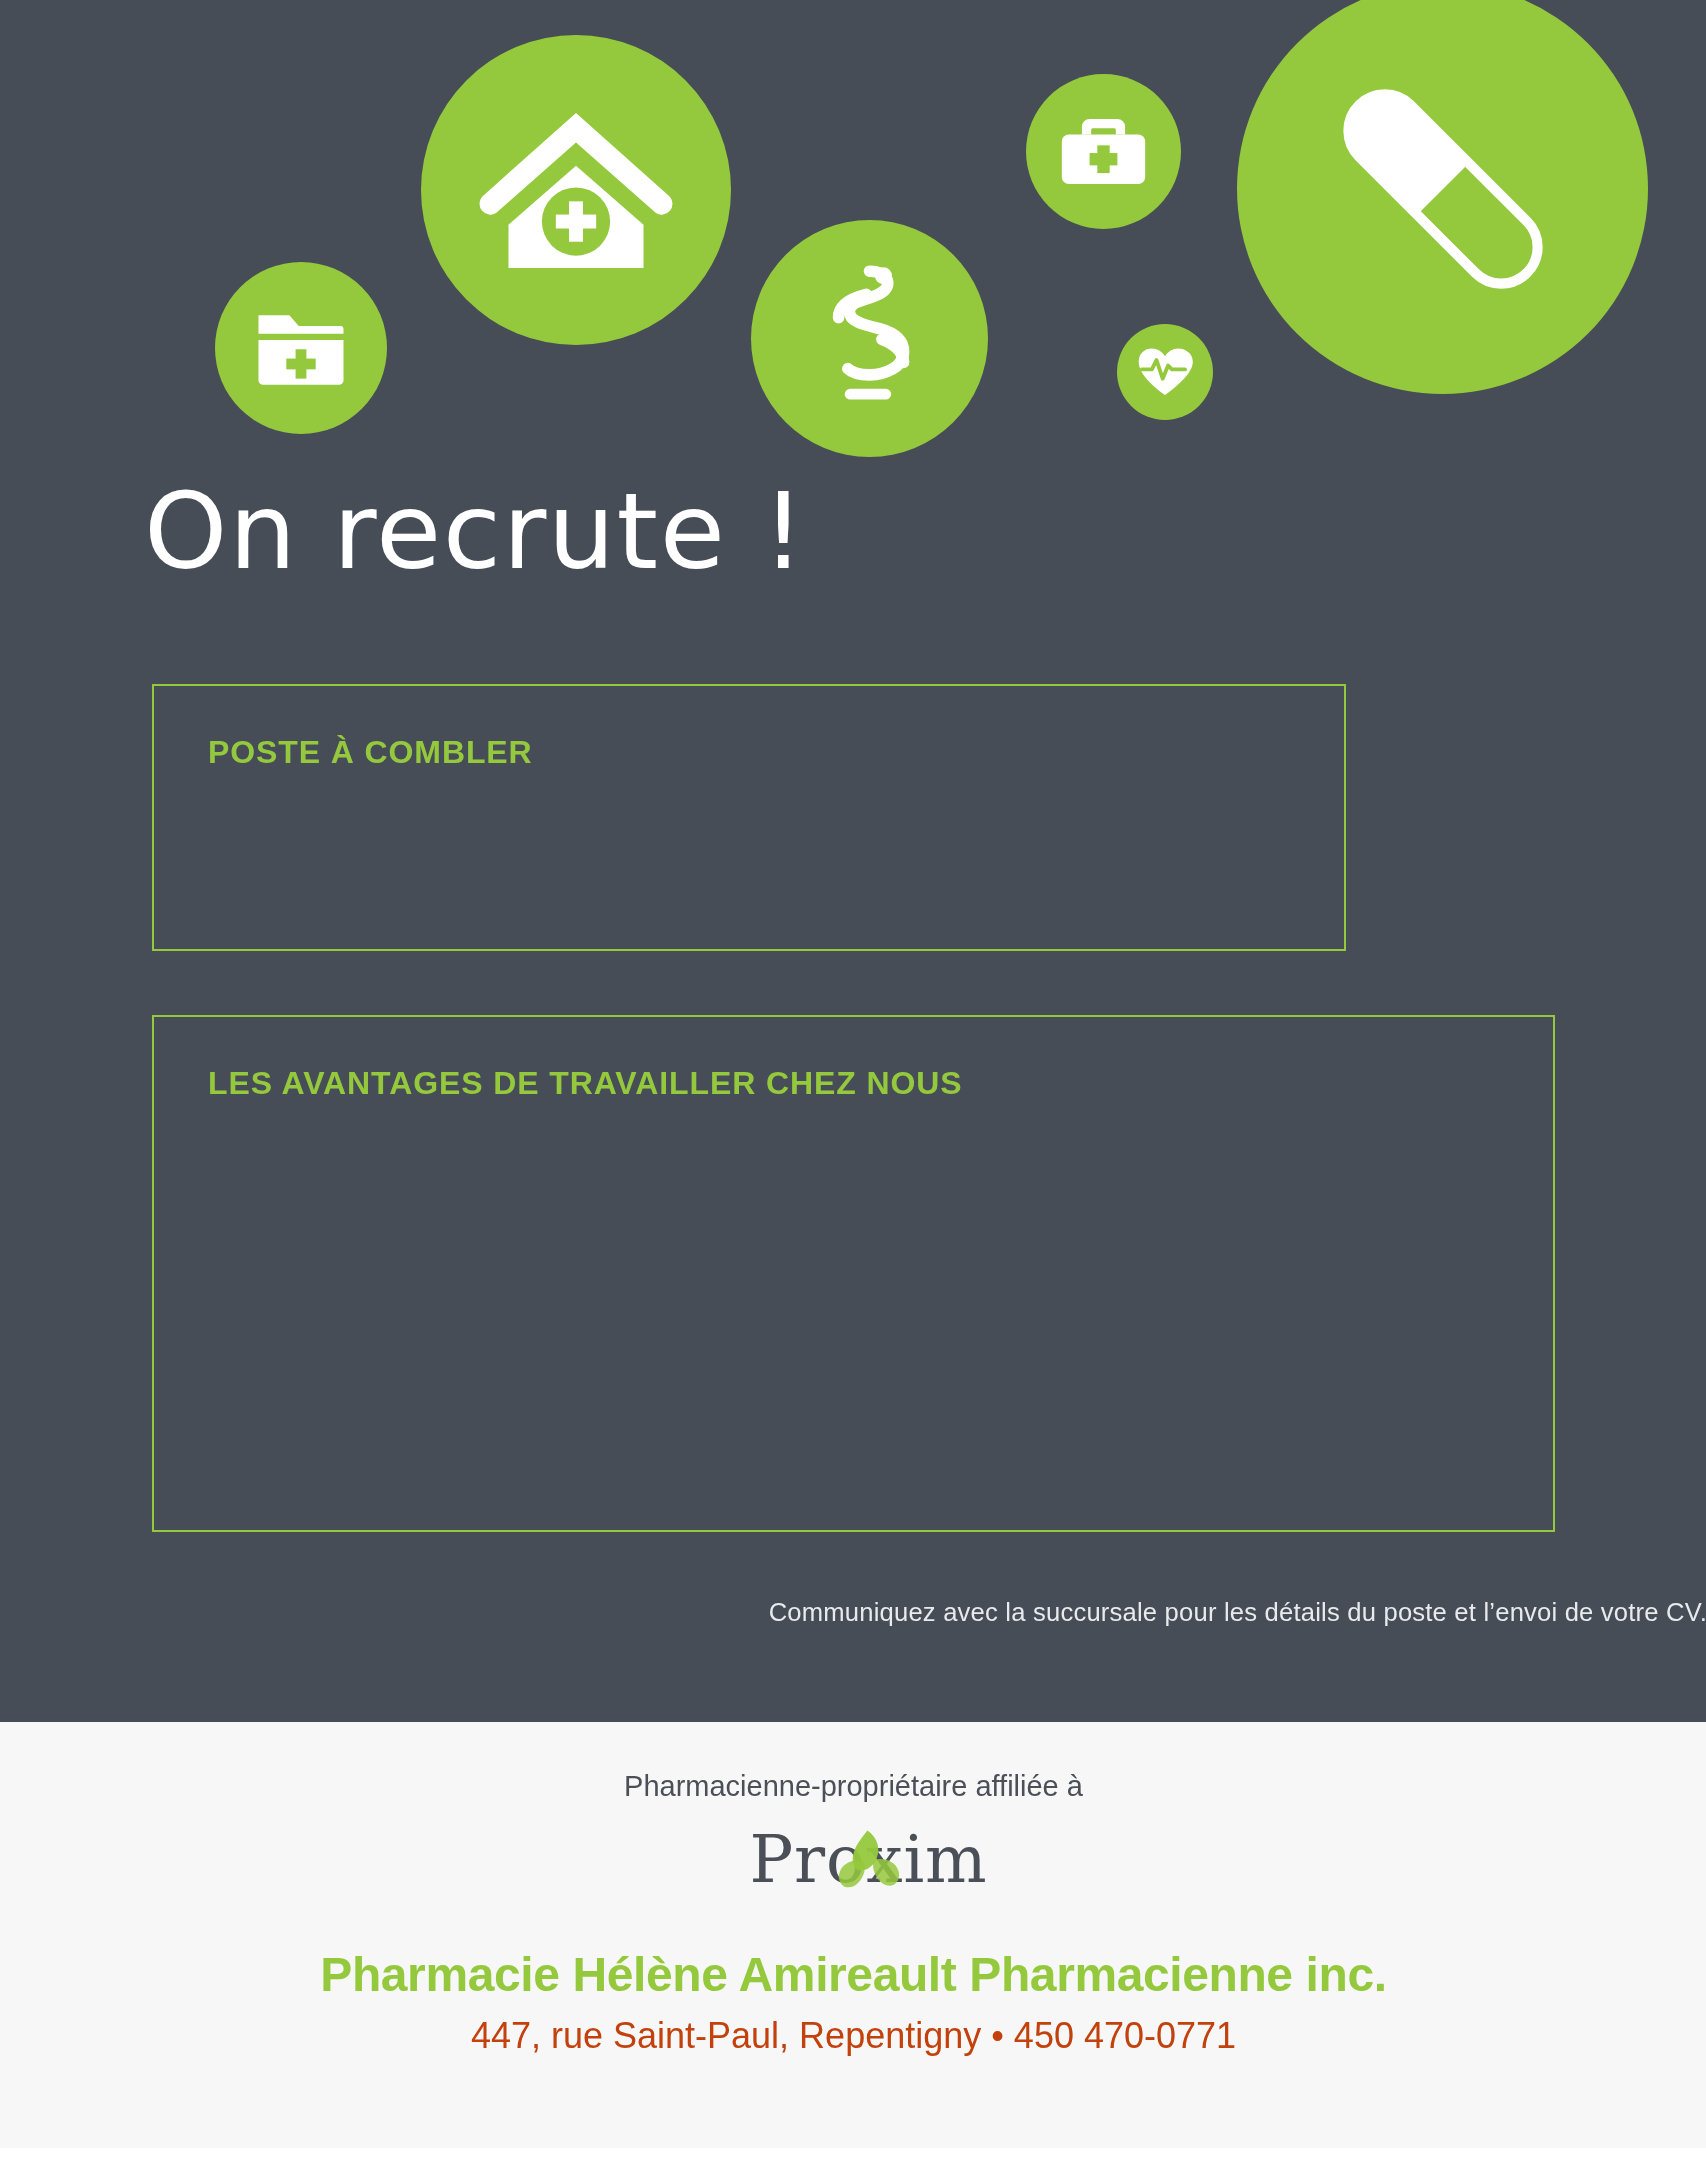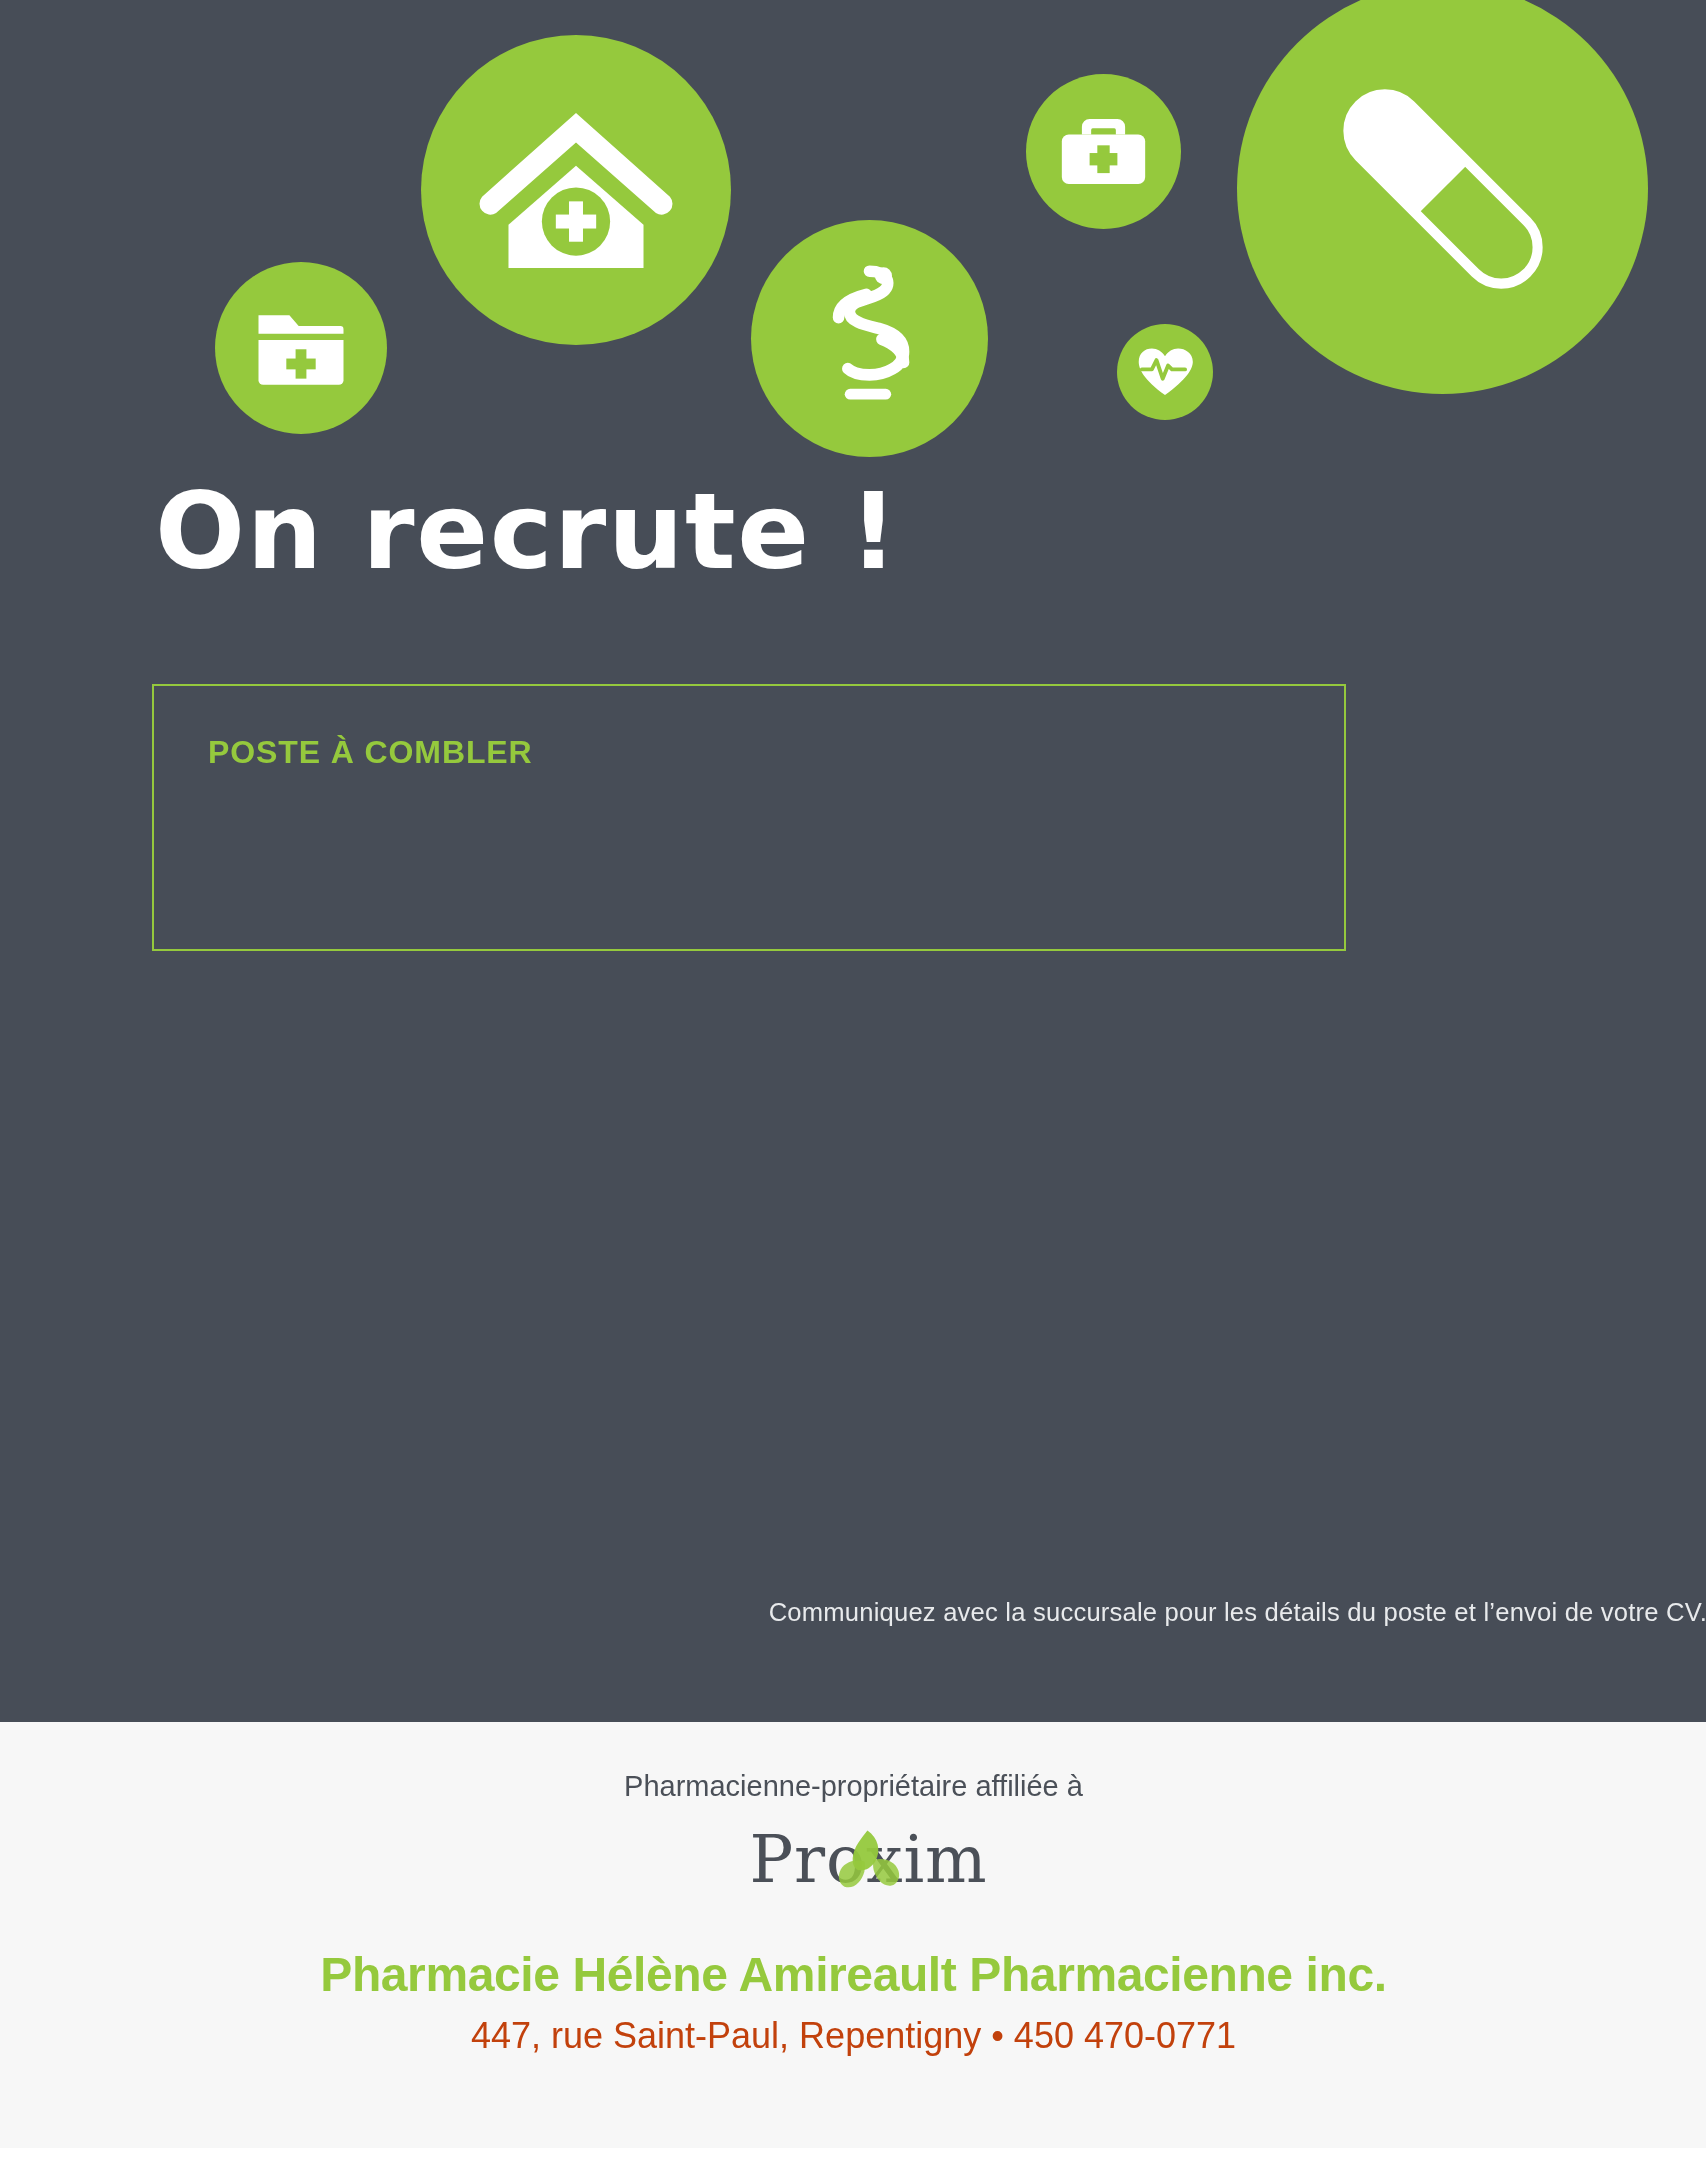--- a/index.html
+++ b/index.html
@@ -45,25 +45,25 @@
   .bubble-folder   { left: 215px;  top: 262px; width: 172px;  height: 172px; }
   .bubble-house    { left: 421px;  top: 35px;  width: 310px;  height: 310px; }
   .bubble-rod      { left: 751px;  top: 220px; width: 237px;  height: 237px; }
   .bubble-kit      { left: 1026px; top: 74px;  width: 155px;  height: 155px; }
   .bubble-heart    { left: 1117px; top: 324px; width: 96px;  height: 96px; }
   .bubble-pill     { left: 1237px; top: -17px; width: 411px;  height: 411px; }
 
   
   .headline {
     position: absolute;
-    left: 155px;
+    left: 144px;
     top: 479px;
     color: #ffffff;
     font-size: 106px;
-    font-weight: 700;
+    font-weight: 400;
     letter-spacing: 1.6px;
     line-height: 1;
     font-family: "DejaVu Sans", sans-serif;
     white-space: nowrap;
   }
 
   
   .box {
     position: absolute;
     border: 2.3px solid #95c93d;
@@ -257,20 +257,24 @@
       </span>
     </div>
 
     <div class="headline">On recrute !</div>
 
     <div class="box box-poste">
       <div class="box-title">POSTE À COMBLER</div>
       <div class="box-body"></div>
     </div>
 
+    <div class="box box-avantages">
+      <div class="box-title">LES AVANTAGES DE TRAVAILLER CHEZ NOUS</div>
+      <div class="box-body"></div>
+    </div>
 
     <div class="note">Communiquez avec la succursale pour les détails du poste et l’envoi de votre CV.</div>
   </div>
 
   <div class="footer">
     <div class="affil">Pharmacienne-propriétaire affiliée à</div>
 
     <div class="logo-wrap">
       <span class="logo-text">
         <span>Pro</span><span>x</span><span>im</span>

